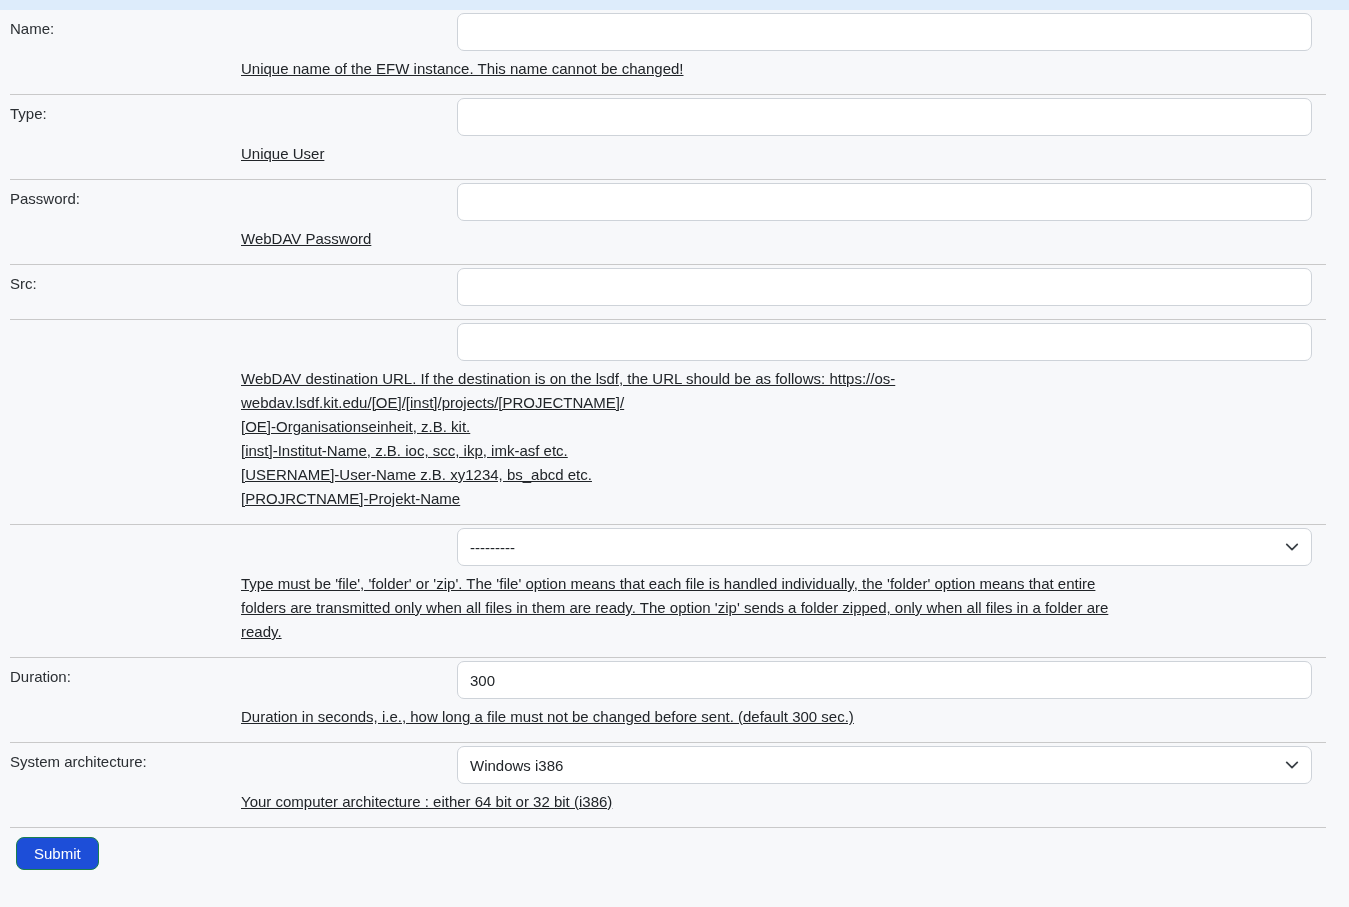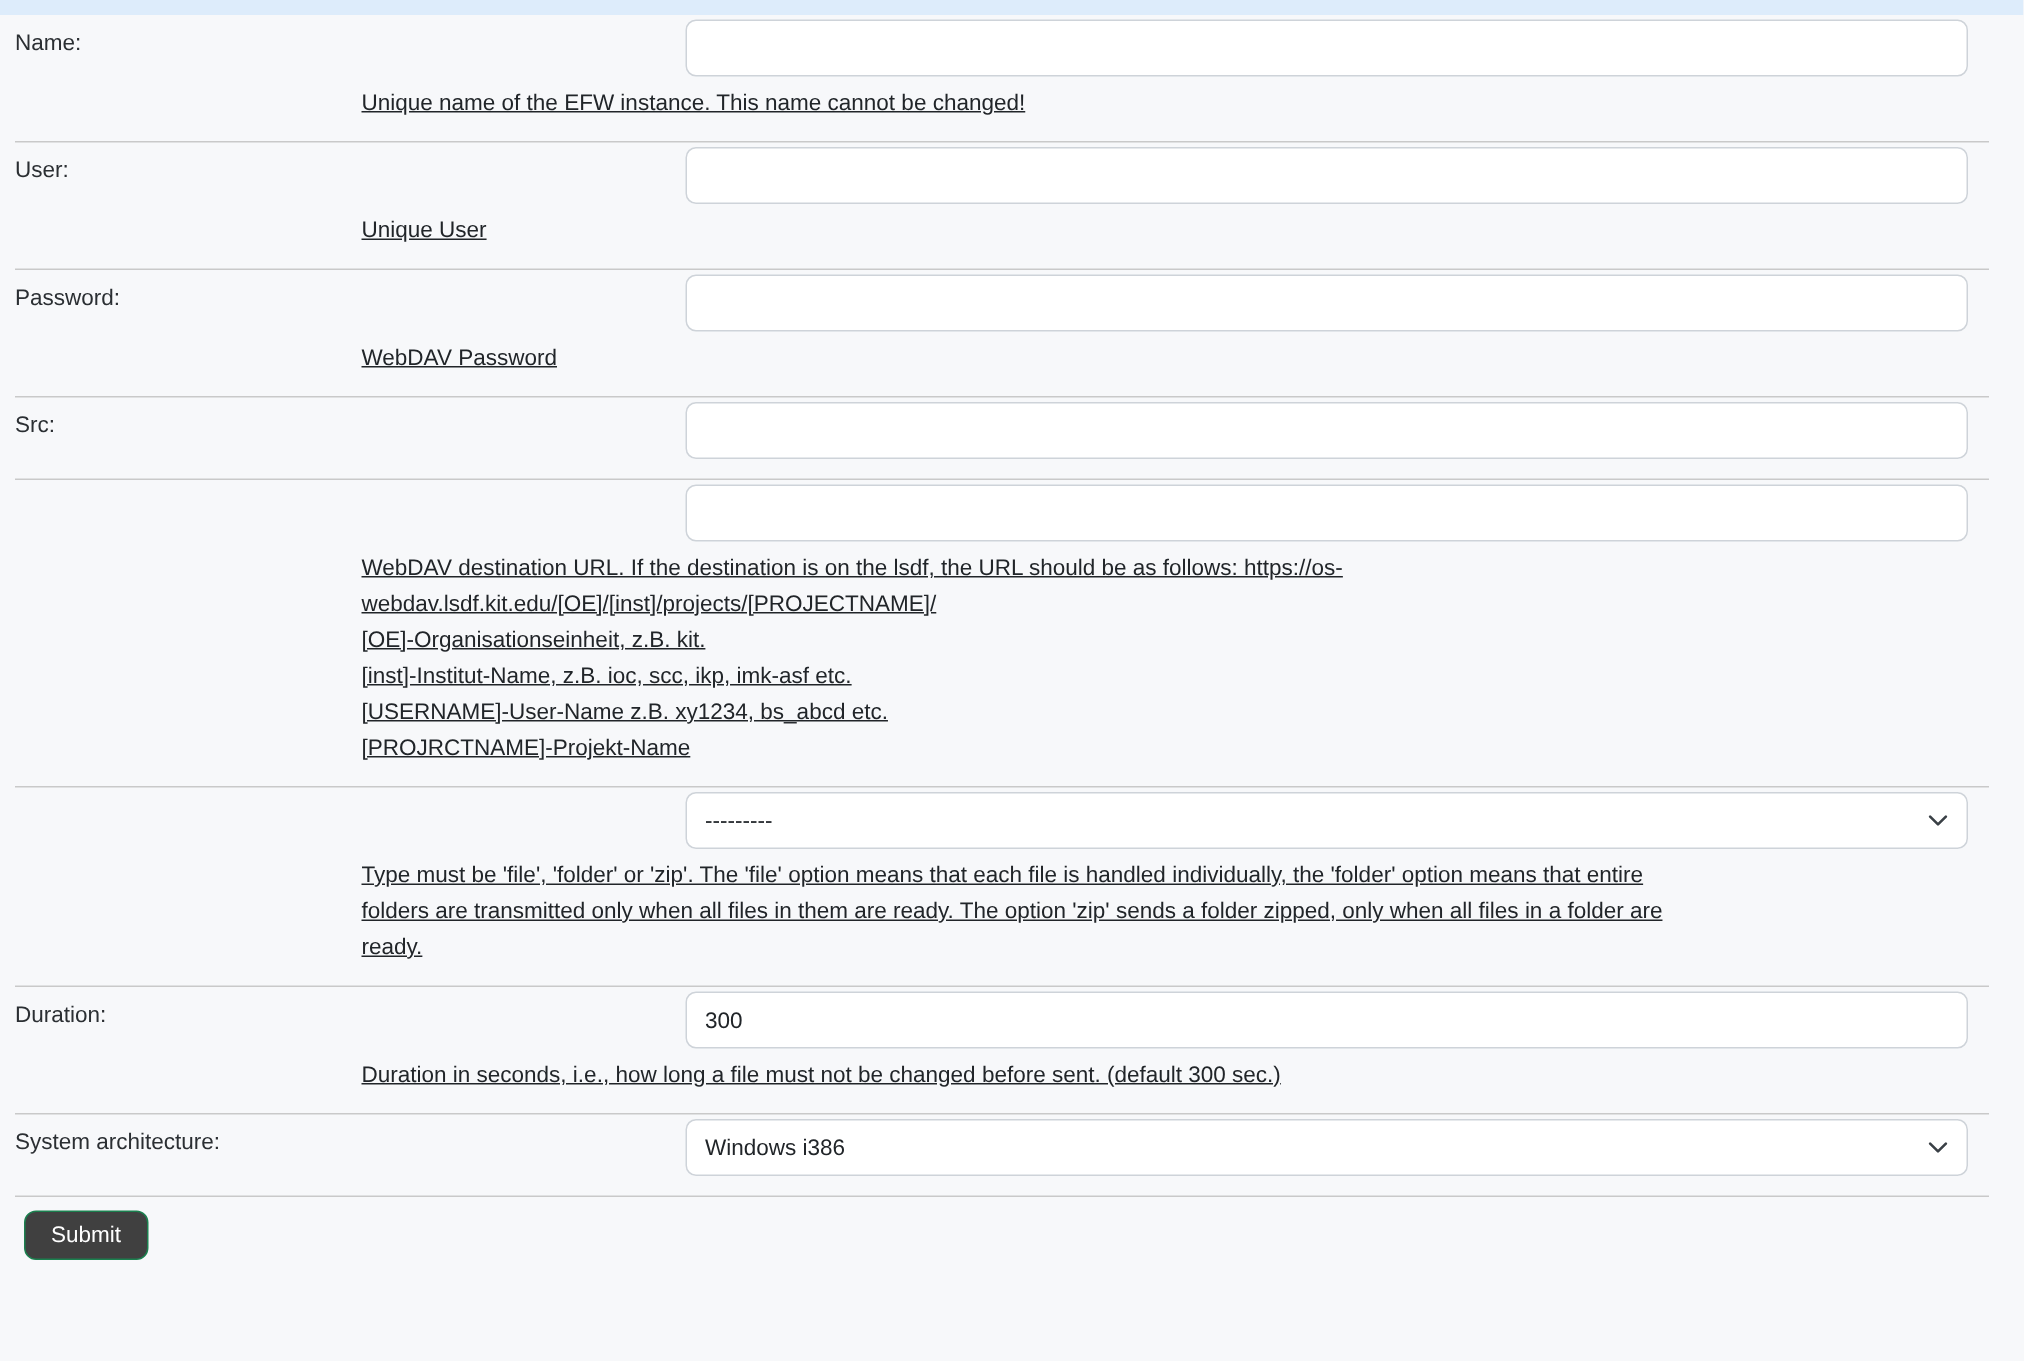--- a/index.html
+++ b/index.html
@@ -72,21 +72,21 @@
     white-space: pre-line;
     color: #212529;
     text-decoration: underline;
   }
   .submit-row {
     margin: 0;
     padding: 9px 0 0 16px;
   }
   .btn-submit {
     display: inline-block;
-    background: #404040;
+    background: #1d4ed8;
     color: #ffffff;
     border: 1px solid #1b804f;
     border-radius: 8px;
     padding: 7px 17px;
     font-family: "Liberation Sans", "DejaVu Sans", sans-serif;
     font-size: 15px;
     cursor: pointer;
   }
 </style>
 </head>
@@ -98,21 +98,21 @@
 
   <div class="form-row">
     <label class="lbl">Name:</label>
     <div class="field-wrap">
       <input class="txt" type="text" value="" style="">
     </div>
     <div class="help">Unique name of the EFW instance. This name cannot be changed!</div>
   </div>
 
   <div class="form-row">
-    <label class="lbl">User:</label>
+    <label class="lbl">Type:</label>
     <div class="field-wrap">
       <input class="txt" type="text" value="" style="">
     </div>
     <div class="help">Unique User</div>
   </div>
 
   <div class="form-row">
     <label class="lbl">Password:</label>
     <div class="field-wrap">
       <input class="txt" type="text" value="" style="">
@@ -164,19 +164,20 @@
   <div class="form-row">
     <label class="lbl">System architecture:</label>
     <div class="field-wrap">
       <select class="sel">
         <option>Windows i386</option>
       </select>
       <svg class="chevron" viewBox="0 0 16 16">
         <path d="M2 5 L8 11 L14 5" fill="none" stroke="#3a4046" stroke-width="2" stroke-linecap="round" stroke-linejoin="round"></path>
       </svg>
     </div>
+    <div class="help">Your computer architecture : either 64 bit or 32 bit (i386)</div>
   </div>
 
   <div class="submit-row">
     <button type="submit" class="btn-submit">Submit</button>
   </div>
 
 </form>
 
 </body></html>

